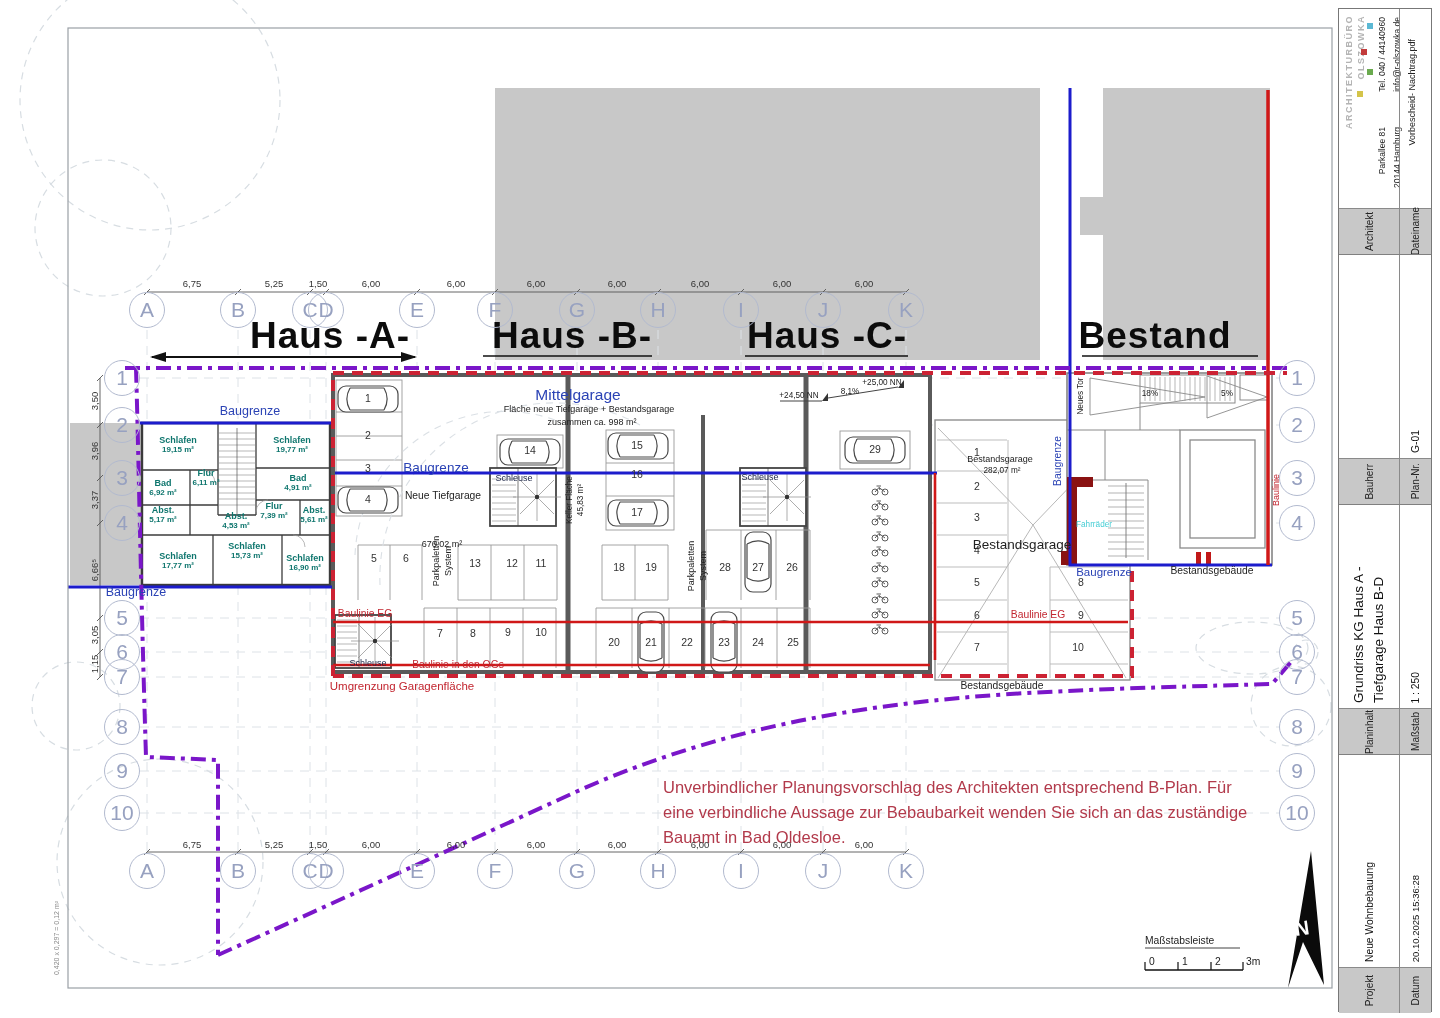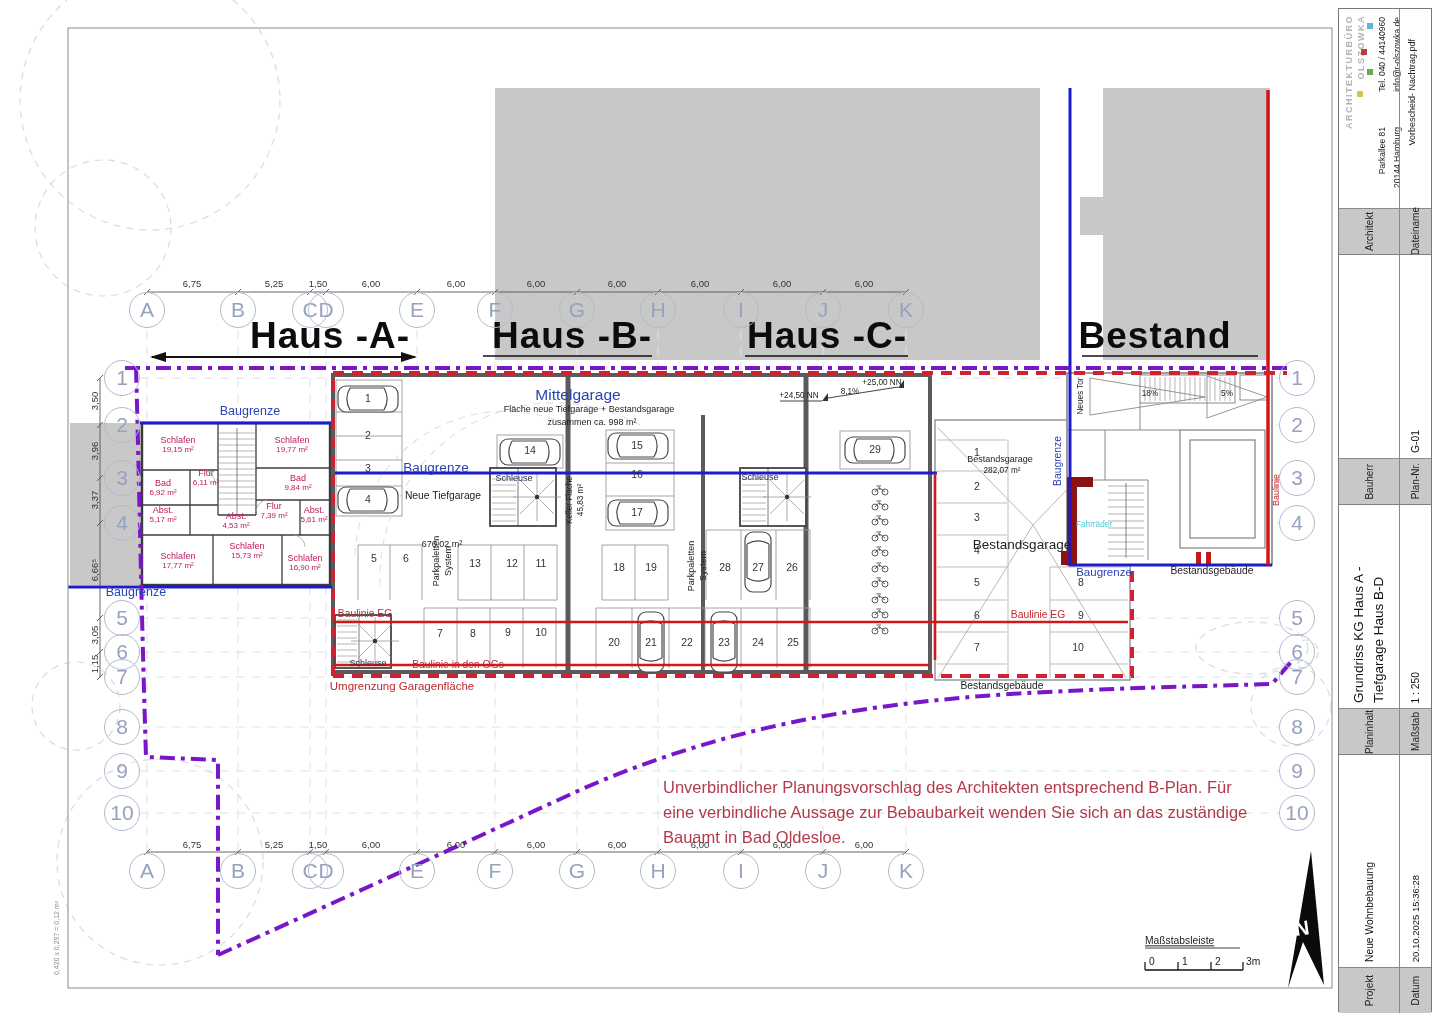--- a/index.html
+++ b/index.html
@@ -9,28 +9,28 @@
   #ov{position:absolute;left:0;top:0;width:1440px;height:1018px;pointer-events:none;}
   .pl{position:absolute;transform:translate(-50%,-50%);white-space:nowrap;line-height:1.1;}
   .left{transform:translate(0,-50%);}
   .rot{transform:translate(-50%,-50%) rotate(-90deg);}
   .tblue{color:#2b43b5}.tred{color:#c2252f}.tdark{color:#222}.tnavy{color:#1c2546}
   .tcyan{color:#45cdd4}.tgrey{color:#8a8a8a}.tnote{color:#b23a4b}
   .tnorth{color:#fff;font-weight:bold;transform:translate(-50%,-50%) rotate(-8deg);}
   .s7{font-size:7px}.s8{font-size:8.2px}.s9{font-size:9px}.s10{font-size:10.3px}
   .s11{font-size:11.5px}.s12{font-size:12.5px}.s13{font-size:13.5px}.s15{font-size:15.5px}
   .s16{font-size:16.5px}.s20{font-size:20px}
-  .under{text-decoration:underline;}
+  .under{}
   .title{font-size:37px;font-weight:bold;color:#0c0c0c;letter-spacing:1px;}
   .gcircle{width:34px;height:34px;border:1.4px solid #b2bacf;border-radius:50%;color:#97a1c0;
     font-size:21px;display:flex;align-items:center;justify-content:center;}
   .dim{font-size:9.5px;color:#333;}
   .dim.rot{transform:translate(-50%,-50%) rotate(-90deg);}
   .snum{font-size:10.5px;color:#333;}
-  .room{text-align:center;color:#be185d;}
+  .room{text-align:center;color:#0f766e;font-weight:bold;}
   .room .rn{font-size:9px;}.room .ra{font-size:8px;}
   
   .tstrip{position:absolute;left:1338px;top:8px;width:94px;height:1004px;border:1px solid #777;
     background:#fff;box-sizing:border-box;}
   .trow{position:absolute;left:0;width:100%;box-sizing:border-box;border-top:1px solid #808080;}
   .trow.first{border-top:none;}
   .trow::after{content:"";position:absolute;left:60px;top:0;bottom:0;border-left:1px solid #8a8a8a;}
   .band{position:absolute;bottom:0;left:0;width:100%;height:45px;background:#c8c8c8;border-top:1px solid #8a8a8a;}
   .bl{position:absolute;left:0;top:0;width:60px;height:100%;display:flex;align-items:center;justify-content:center;
     font-size:10px;color:#222;}
@@ -455,21 +455,21 @@
       <div class="pl room" style="left: 206px; top: 478px;">
         <div class="rn">Flur</div>
         <div class="ra">6,11 m²</div>
       </div>
       <div class="pl room" style="left: 163px; top: 488px;">
         <div class="rn">Bad</div>
         <div class="ra">6,92 m²</div>
       </div>
       <div class="pl room" style="left: 298px; top: 483px;">
         <div class="rn">Bad</div>
-        <div class="ra">9,84 m²</div>
+        <div class="ra">4,91 m²</div>
       </div>
       <div class="pl room" style="left: 163px; top: 515px;">
         <div class="rn">Abst.</div>
         <div class="ra">5,17 m²</div>
       </div>
       <div class="pl room" style="left: 236px; top: 521px;">
         <div class="rn">Abst.</div>
         <div class="ra">4,53 m²</div>
       </div>
       <div class="pl room" style="left: 274px; top: 511px;">

